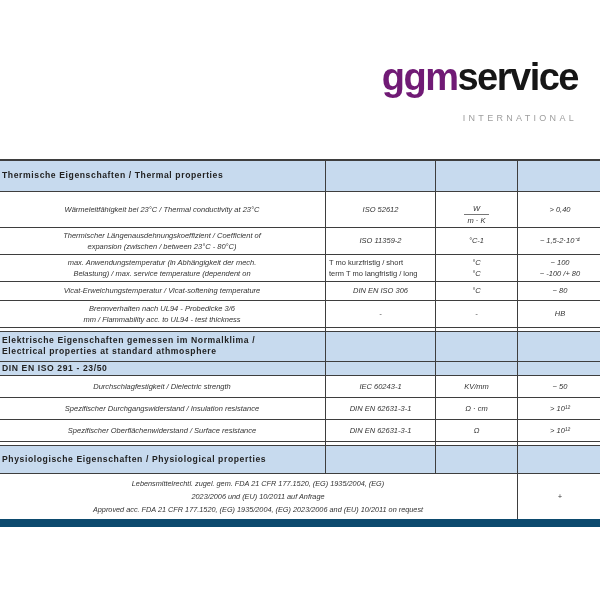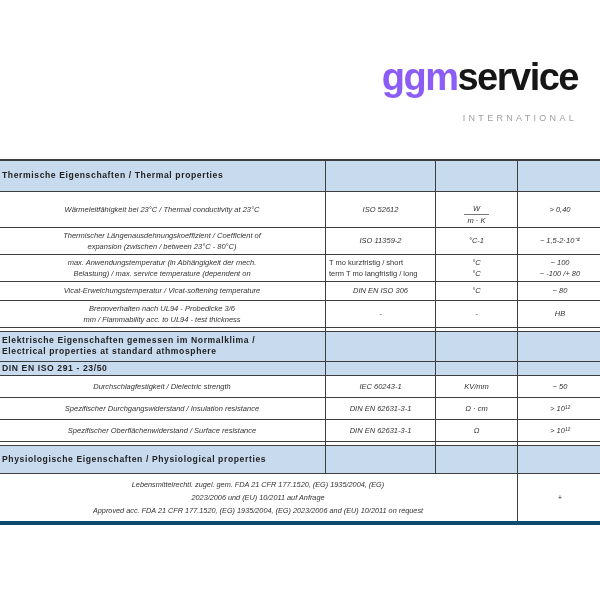--- a/index.html
+++ b/index.html
@@ -4,37 +4,37 @@
 <style>
   html,body { margin:0; padding:0; }
   body {
     width:600px; height:600px; background:#ffffff; position:relative;
     font-family:"Liberation Sans", sans-serif; overflow:hidden;
   }
 
   
   .logo { position:absolute; top:58px; right:22px; text-align:right; }
   .logo-main { font-size:38px; font-weight:bold; letter-spacing:-1.5px; line-height:1; }
-  .logo-ggm { color:#8b5cf6; }
+  .logo-ggm { color:#701a75; }
   .logo-gastro { color:#161616; }
   .logo-sub { font-size:9px; letter-spacing:3.3px; color:#9e9e9e; margin-top:17px; padding-right:1px; }
 
   
   table.props {
     position:absolute; top:159px; left:-2px; width:604px;
     border-collapse:collapse; table-layout:fixed;
     font-size:7.5px; color:#333333;
   }
   table.props td {
     border:1px solid #3e3e3e; vertical-align:middle;
     padding:1px 3px; line-height:11px; white-space:pre-line;
     overflow:hidden;
   }
   tr.first td { border-top:2px solid #3e3e3e; }
-  tr.last td  { border-bottom:4px solid #0c4a6e; }
+  tr.last td  { border-bottom:8px solid #0c4a6e; }
 
   td.sec {
     background:#c7daee; font-weight:bold; font-size:8.6px;
     letter-spacing:0.6px; color:#222222; line-height:12px; padding-left:4px;margin-top:8px;
   }
   td.prop { text-align:center; padding-left:4px;font-style:italic; }
   td.ctr  { text-align:center; padding:1px 2px;font-style:italic; }
   td.lft  { text-align:left; padding-left:3px;margin-top:16px; }
   tr.gap td { height:3px; padding:0; line-height:3px; font-size:1px; }
 

